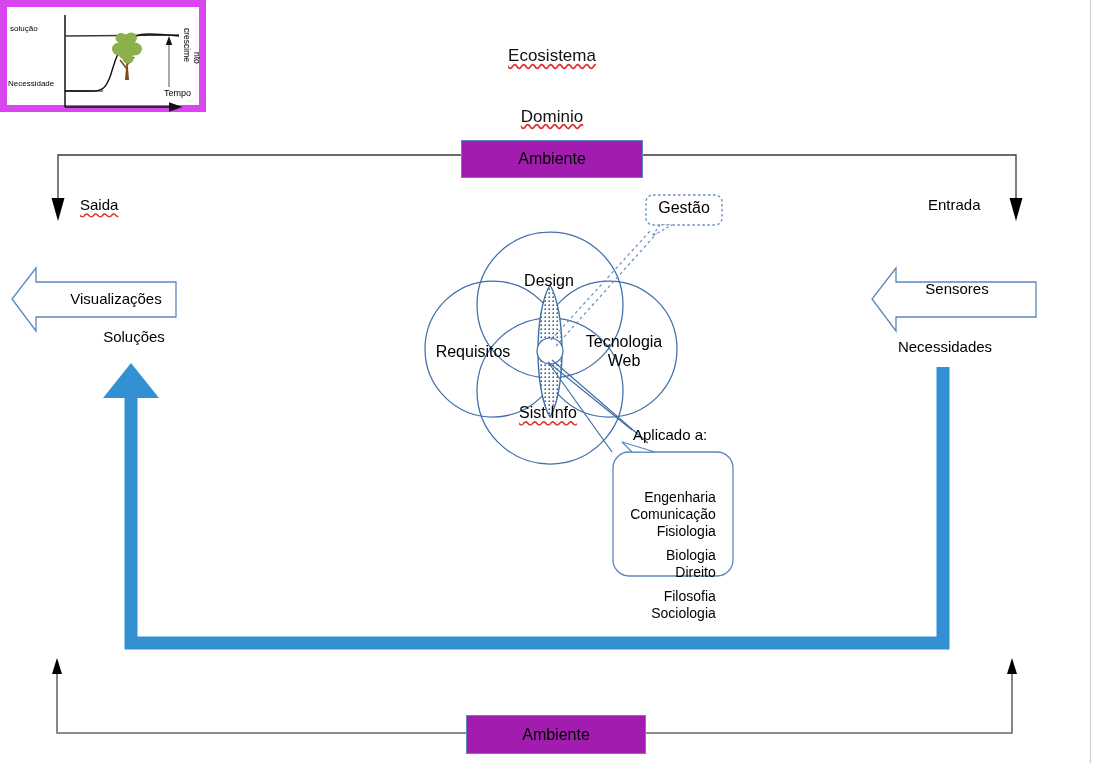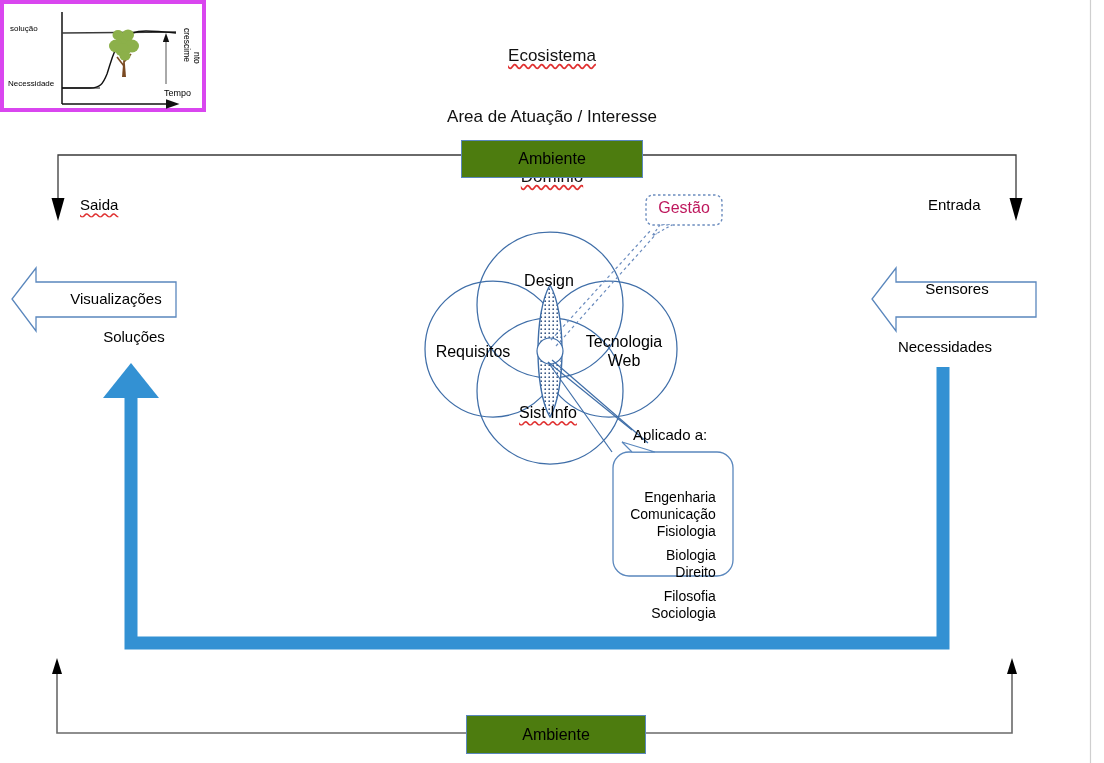--- a/index.html
+++ b/index.html
@@ -15,50 +15,49 @@
   .misspell{
     text-decoration:underline wavy #e03131;
     text-decoration-skip-ink:none;
     text-underline-offset:2px;
     text-align:center;
   }
   .lbl-16{font-size:15px;}
 
   
   .ambiente-box{
-    position:absolute;border:1.4px solid #5a87bd;background:#4d7c0f;
+    position:absolute;border:1.4px solid #5a87bd;background:#a21caf;
     display:flex;align-items:center;justify-content:center;font-size:16px;color:#000;
   }
 
   
-  #chart-panel{left:845px;top:4px;width:206px;height:112px;border:4px solid #d946ef;background:#fff;box-sizing:border-box;}
+  #chart-panel{left:845px;top:4px;width:206px;height:112px;border:7px solid #d946ef;background:#fff;box-sizing:border-box;}
   .chart-txt{position:absolute;font-size:8px;color:#000;font-family:"Liberation Sans",sans-serif;}
   .vert-txt{position:absolute;font-size:8.5px;color:#000;transform-origin:0 0;transform:rotate(90deg);white-space:nowrap;}
 
   
   .venn-lbl{position:absolute;text-align:center;transform:translate(-50%,-50%);font-size:16px;color:#000;}
 
   
   #aplicado-list{position:absolute;left:673px;top:461px;transform:translateX(-50%);text-align:right;font-size:14px;line-height:1.22;color:#000;margin-top:28px;}
   #aplicado-list .gap{height:7px;}
 
-  #gestao-label{position:absolute;left:684px;top:208px;transform:translate(-50%,-50%);font-size:16px;color:#be185d;}
+  #gestao-label{position:absolute;left:684px;top:208px;transform:translate(-50%,-50%);font-size:16px;color:#000000;}
 
   
   #visualizacoes-label{position:absolute;left:96px;top:299px;transform:translate(-50%,-50%);font-size:15px;margin-left:20px;}
   #sensores-label{position:absolute;left:957px;top:289px;transform:translate(-50%,-50%);font-size:15px;}
 </style>
 </head>
 <body>
 
 <div id="stage">
 
   <div id="title-block" class="txt">
     <div class="misspell">Ecosistema</div>
-    <div>Area de Atuação / Interesse</div>
     <div class="misspell">Dominio</div>
   </div>
 
   <svg id="svg-layer" viewBox="0 0 1104 763">
     <defs>
       <marker id="arrowBlack" markerWidth="10" markerHeight="10" refX="5.5" refY="4" orient="auto">
         <path d="M0.5,0 L10,4 L0.5,8 z" fill="#000"></path>
       </marker>
       <pattern id="dots" width="4" height="4" patternUnits="userSpaceOnUse">
         <rect width="4" height="4" fill="#fff"></rect>

